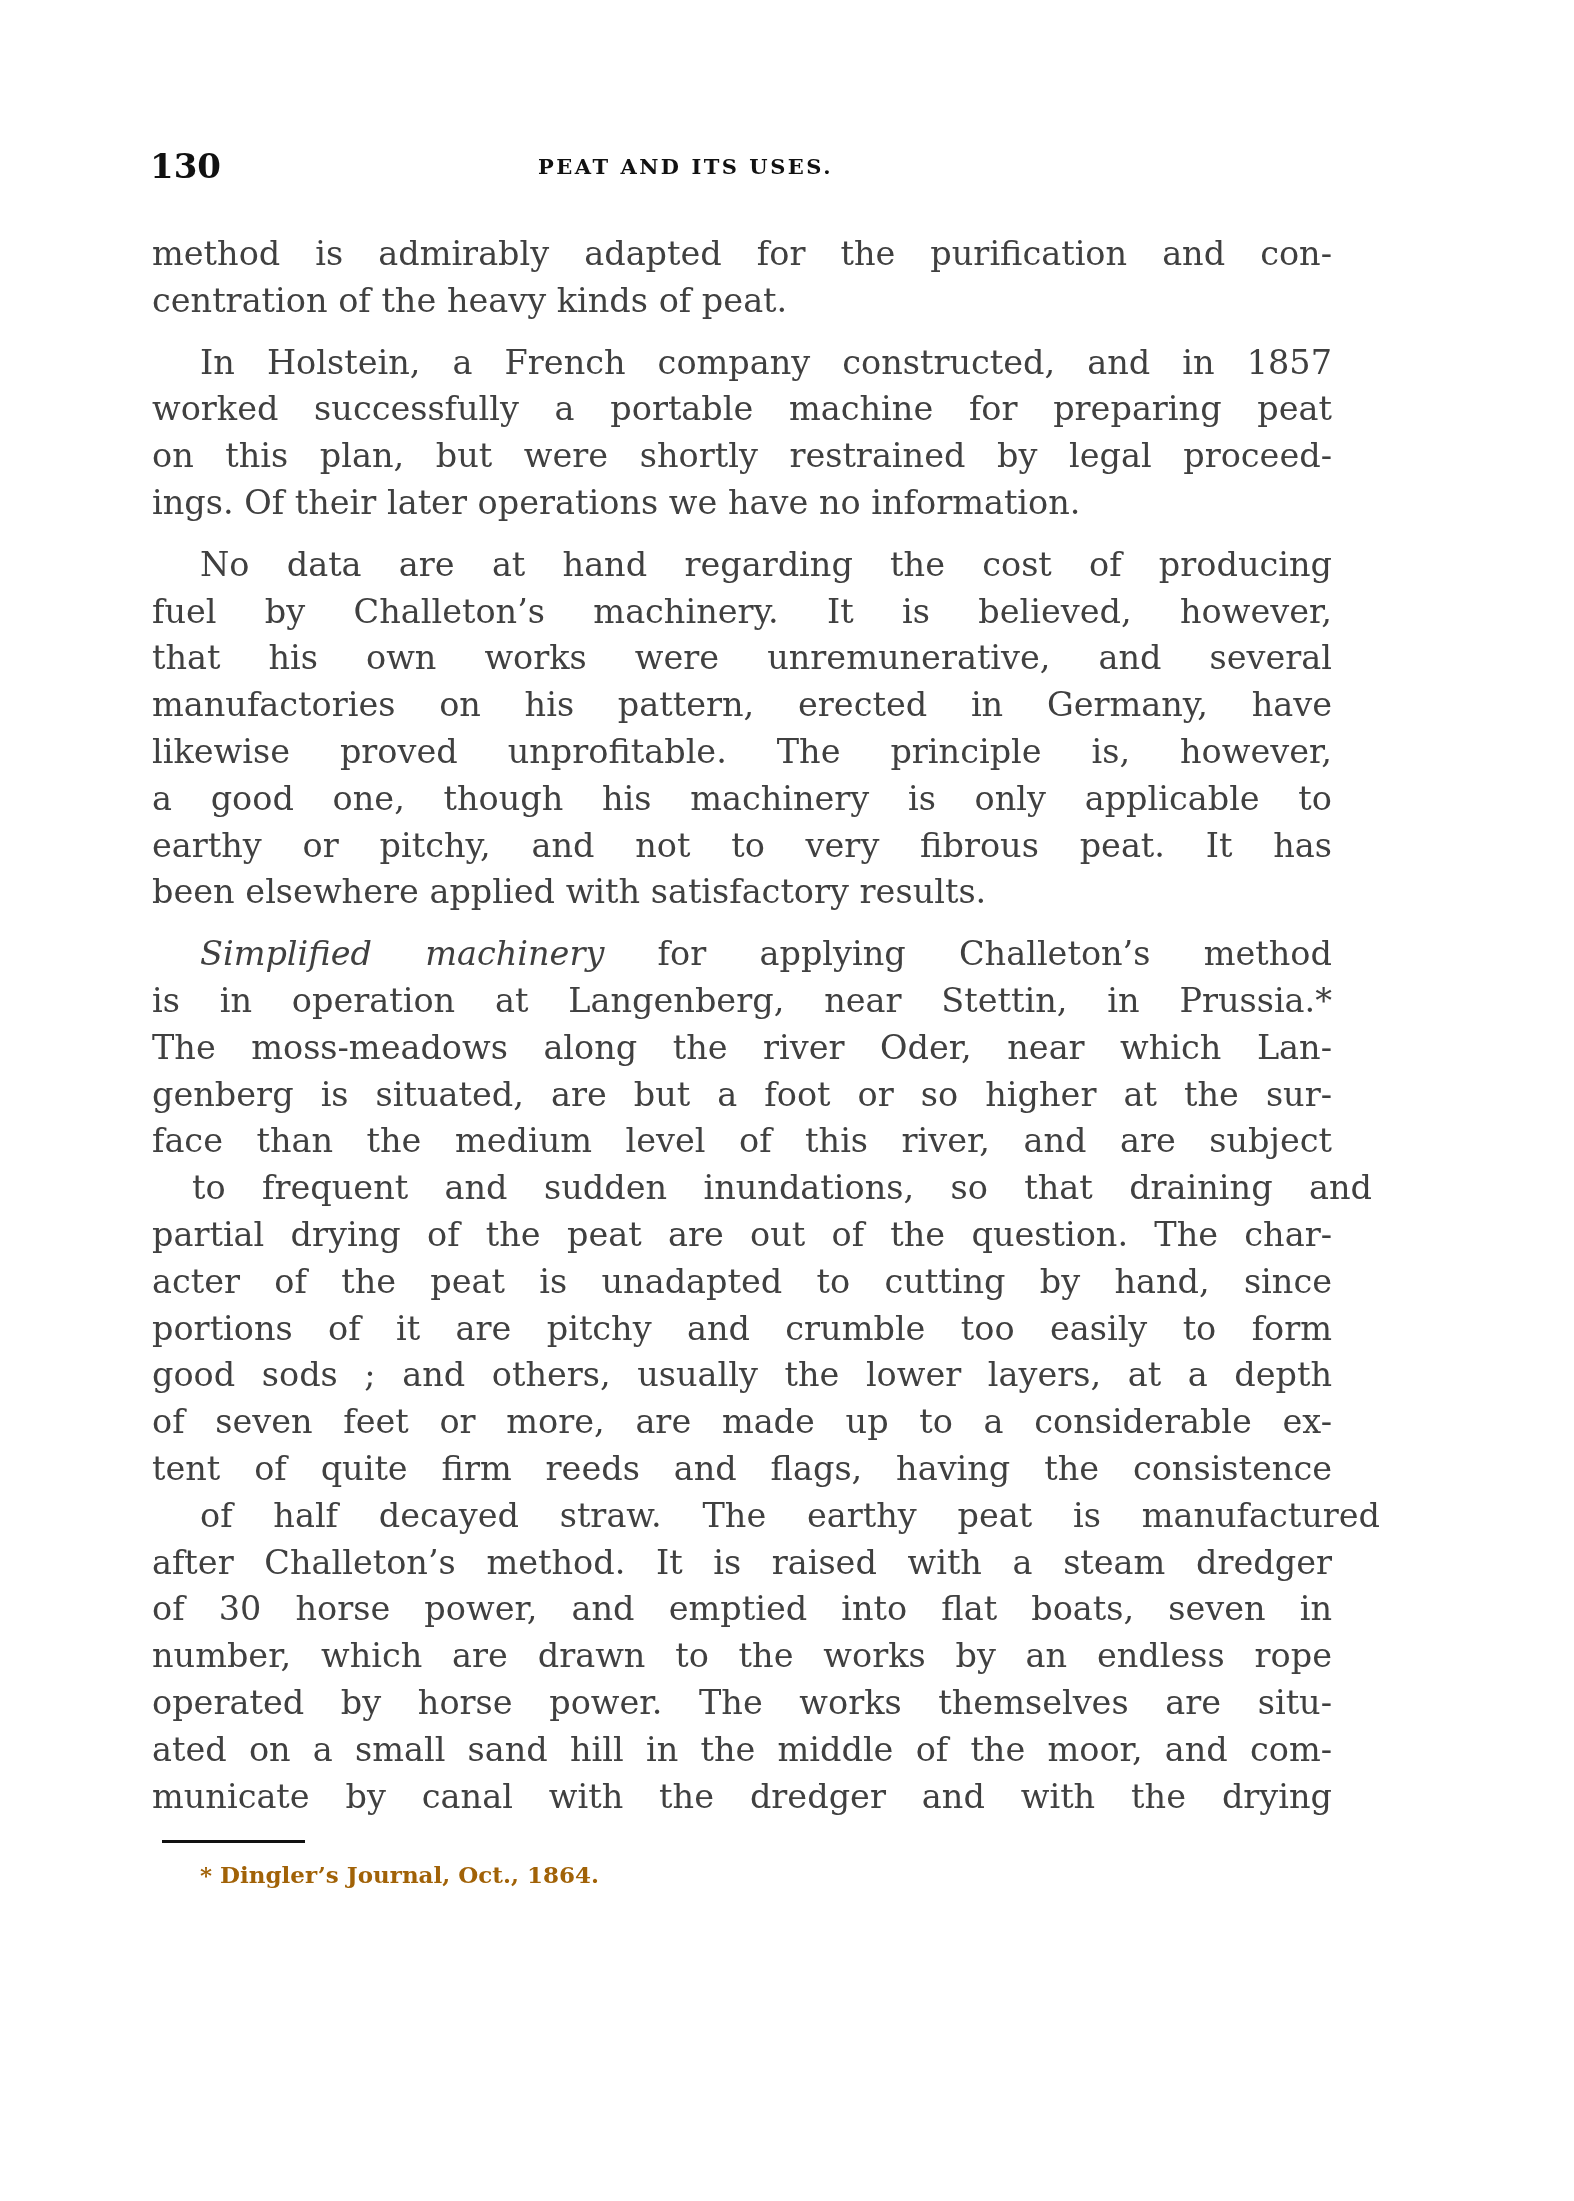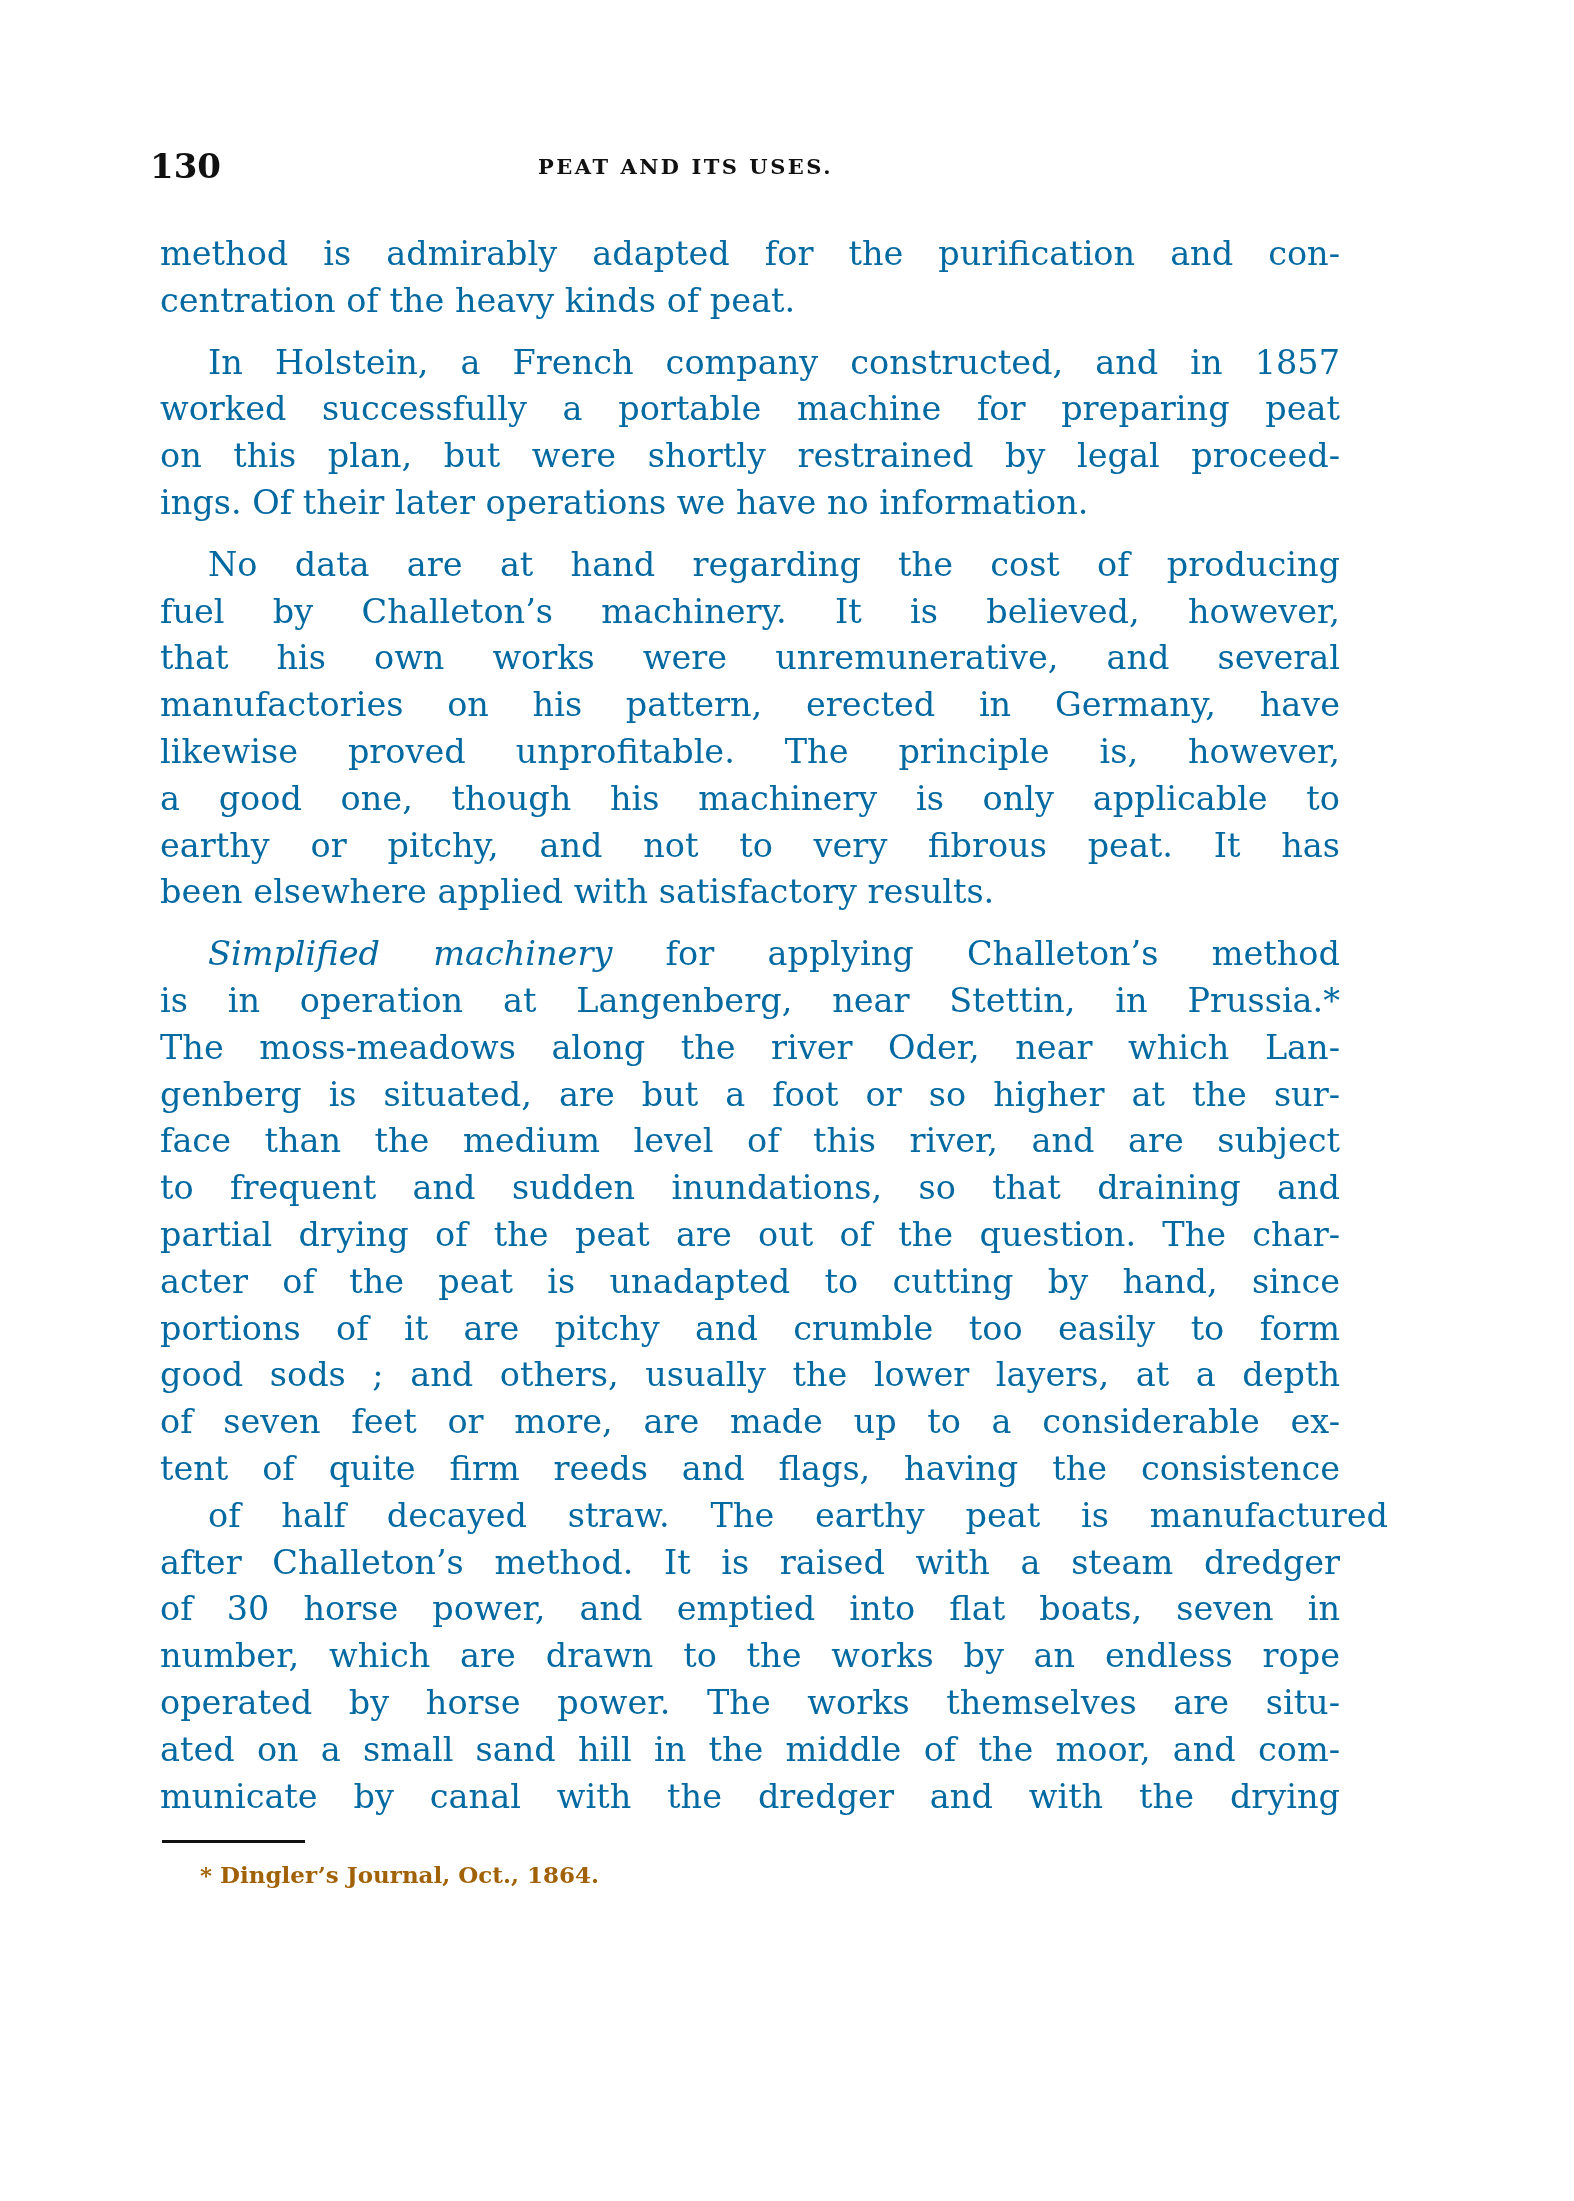--- a/index.html
+++ b/index.html
@@ -9,24 +9,24 @@
       position: absolute; left: 150px; top: 146px;
       font-family: "DejaVu Serif", serif; font-size: 34px; font-weight: bold; line-height: 40px;
     }
     .running-head {
       position: absolute; left: 538px; top: 152px; width: 400px;
       font-family: "DejaVu Serif", serif; font-size: 21px; font-weight: bold; letter-spacing: 2.5px;
       line-height: 30px; white-space: nowrap;
     }
     .body-text { position: absolute; left: 152px; top: 0; width: 1180px; }
     .line {
-      position: absolute; left: 8px; width: 1180px; height: 46px;
+      position: absolute; left: 0; width: 1180px; height: 46px;
       font-family: "DejaVu Serif", serif; font-size: 33.5px; line-height: 46px;
       text-align: justify; text-align-last: justify; white-space: nowrap;
-      color: #0369a1;
+      color: #404040;
     }
     .line.last { text-align-last: left; }
     .line.indent { padding-left: 48px; width: 1132px; }
     .line em { font-style: italic; font-family: "DejaVu Serif", serif; }
     .footnote-rule {
       position: absolute; left: 162px; top: 1840px; width: 143px; height: 3px; background: #111111;
     }
     .footnote {
       position: absolute; left: 200px; top: 1860px;
       font-family: "DejaVu Serif", serif; font-size: 23px; font-weight: bold; line-height: 30px;
@@ -60,21 +60,21 @@
         <div class="line" style="top: 775.8px;">a good one, though his machinery is only applicable to</div>
         <div class="line" style="top: 822.6px;">earthy or pitchy, and not to very fibrous peat.  It has</div>
         <div class="line last" style="top: 869.4px;">been elsewhere applied with satisfactory results.</div>
       </div>
       <div>
         <div class="line indent" style="top: 931.2px;"><em>Simplified machinery</em><span> for applying Challeton’s method</span></div>
         <div class="line" style="top: 978px;">is in operation at Langenberg, near Stettin, in Prussia.*</div>
         <div class="line" style="top: 1024.8px;">The moss-meadows along the river Oder, near which Lan-</div>
         <div class="line" style="top: 1071.6px;">genberg is situated, are but a foot or so higher at the sur-</div>
         <div class="line" style="top: 1118.4px;">face than the medium level of this river, and are subject</div>
-        <div class="line" style="top: 1165.2px;">to frequent and sudden inundations, so that draining and</div>
+        <div class="line" style="top: 1165.2px; margin-left: 40px;">to frequent and sudden inundations, so that draining and</div>
         <div class="line" style="top: 1212px;">partial drying of the peat are out of the question.  The char-</div>
         <div class="line" style="top: 1258.8px;">acter of the peat is unadapted to cutting by hand, since</div>
         <div class="line" style="top: 1305.6px;">portions of it are pitchy and crumble too easily to form</div>
         <div class="line" style="top: 1352.4px;">good sods ;  and others, usually the lower layers, at a depth</div>
         <div class="line" style="top: 1399.2px;">of seven feet or more, are made up to a considerable ex-</div>
         <div class="line" style="top: 1446px;">tent of quite firm reeds and flags, having the consistence</div>
         <div class="line" style="top: 1492.8px; margin-left: 48px;">of half decayed straw.  The earthy peat is manufactured</div>
         <div class="line" style="top: 1539.6px;">after Challeton’s method.  It is raised with a steam dredger</div>
         <div class="line" style="top: 1586.4px;">of 30 horse power, and emptied into flat boats, seven in</div>
         <div class="line" style="top: 1633.2px;">number, which are drawn to the works by an endless rope</div>

